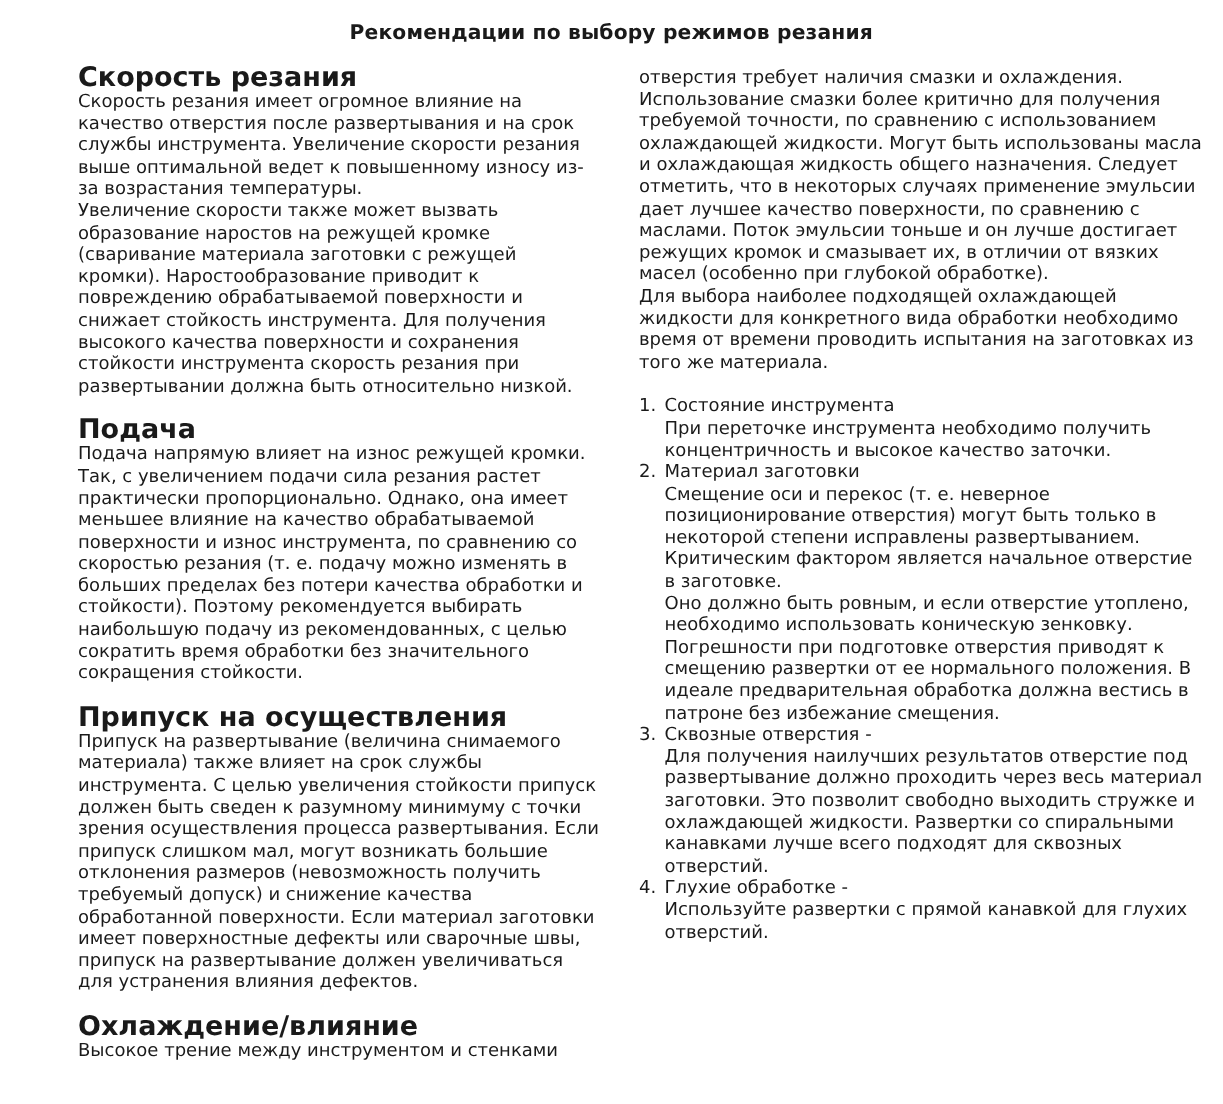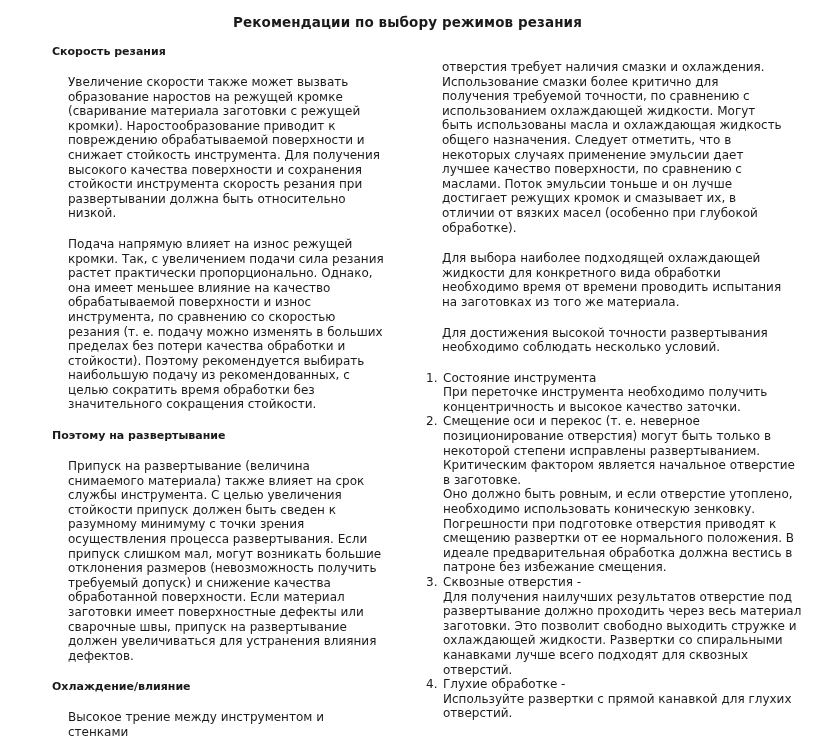--- a/index.html
+++ b/index.html
@@ -33,32 +33,32 @@
     gap: 22px;
     align-items: flex-start;
   }
   .col {
     width: 376px;
     flex: 0 0 376px;
   }
   .col.left { padding-left: 38px; width: 348px; flex: 0 0 348px; }
   .col.right { padding-left: 4px; }
   h2.section {
-    font-size: 11px;
+    font-size: 18px;
     font-weight: bold;
     margin: 0 0 1px 0;
     line-height: 15px;
   }
   .section-gap {
     margin-top: 15px;
   }
   p.para {
     font-size: 12px;
     line-height: 14.6px;
-    margin: 16px;
+    margin: 0;
     text-align: left;
     word-spacing: 0px;
   }
   p.para + p.para {
     margin-top: 0px;
   }
   ol.conditions {
     margin: 0;
     padding: 0;
     list-style: none;
@@ -90,55 +90,57 @@
 <div class="page">
 
   <div class="doc-title">Рекомендации по выбору режимов резания</div>
 
   <div class="columns">
 
     <div class="col left">
 
       <section>
         <h2 class="section">Скорость резания</h2>
+        <p class="para">Скорость резания имеет огромное влияние на качество отверстия после развертывания и на срок службы инструмента. Увеличение скорости резания выше оптимальной ведет к повышенному износу из-за возрастания температуры.</p>
         <p class="para">Увеличение скорости также может вызвать образование наростов на режущей кромке (сваривание материала заготовки с режущей кромки). Наростообразование приводит к повреждению обрабатываемой поверхности и снижает стойкость инструмента. Для получения высокого качества поверхности и сохранения стойкости инструмента скорость резания при развертывании должна быть относительно низкой.</p>
       </section>
 
       <section class="section-gap">
+        <h2 class="section">Подача</h2>
         <p class="para">Подача напрямую влияет на износ режущей кромки. Так, с увеличением подачи сила резания растет практически пропорционально. Однако, она имеет меньшее влияние на качество обрабатываемой поверхности и износ инструмента, по сравнению со скоростью резания (т. е. подачу можно изменять в больших пределах без потери качества обработки и стойкости). Поэтому рекомендуется выбирать наибольшую подачу из рекомендованных, с целью сократить время обработки без значительного сокращения стойкости.</p>
       </section>
 
       <section class="section-gap">
-        <h2 class="section">Поэтому на развертывание</h2>
+        <h2 class="section">Припуск на осуществления</h2>
         <p class="para">Припуск на развертывание (величина снимаемого материала) также влияет на срок службы инструмента. С целью увеличения стойкости припуск должен быть сведен к разумному минимуму с точки зрения осуществления процесса развертывания. Если припуск слишком мал, могут возникать большие отклонения размеров (невозможность получить требуемый допуск) и снижение качества обработанной поверхности. Если материал заготовки имеет поверхностные дефекты или сварочные швы, припуск на развертывание должен увеличиваться для устранения влияния дефектов.</p>
       </section>
 
       <section class="section-gap">
         <h2 class="section">Охлаждение/влияние</h2>
         <p class="para">Высокое трение между инструментом и стенками</p>
       </section>
 
     </div>
 
     <div class="col right">
 
       <p class="para">отверстия требует наличия смазки и охлаждения. Использование смазки более критично для получения требуемой точности, по сравнению с использованием охлаждающей жидкости. Могут быть использованы масла и охлаждающая жидкость общего назначения. Следует отметить, что в некоторых случаях применение эмульсии дает лучшее качество поверхности, по сравнению с маслами. Поток эмульсии тоньше и он лучше достигает режущих кромок и смазывает их, в отличии от вязких масел (особенно при глубокой обработке).</p>
       <p class="para">Для выбора наиболее подходящей охлаждающей жидкости для конкретного вида обработки необходимо время от времени проводить испытания на заготовках из того же материала.</p>
 
       <section class="section-gap">
-        <p class="para">Для достижения высокой точности развертывания необходимо соблюдать несколько условий.</p>
 
         <ol class="conditions">
           <li>
             <span class="num">1.</span>
             <span class="li-title">Состояние инструмента</span>
             <span class="li-body">При переточке инструмента необходимо получить концентричность и высокое качество заточки.</span>
           </li>
           <li>
             <span class="num">2.</span>
+            <span class="li-title">Материал заготовки</span>
             <span class="li-body">Смещение оси и перекос (т. е. неверное позиционирование отверстия) могут быть только в некоторой степени исправлены развертыванием. Критическим фактором является начальное отверстие в заготовке.<br>Оно должно быть ровным, и если отверстие утоплено, необходимо использовать коническую зенковку. Погрешности при подготовке отверстия приводят к смещению развертки от ее нормального положения. В идеале предварительная обработка должна вестись в патроне без избежание смещения.</span>
           </li>
           <li>
             <span class="num">3.</span>
             <span class="li-title">Сквозные отверстия -</span>
             <span class="li-body">Для получения наилучших результатов отверстие под развертывание должно проходить через весь материал заготовки. Это позволит свободно выходить стружке и охлаждающей жидкости. Развертки со спиральными канавками лучше всего подходят для сквозных отверстий.</span>
           </li>
           <li>
             <span class="num">4.</span>
             <span class="li-title">Глухие обработке -</span>

